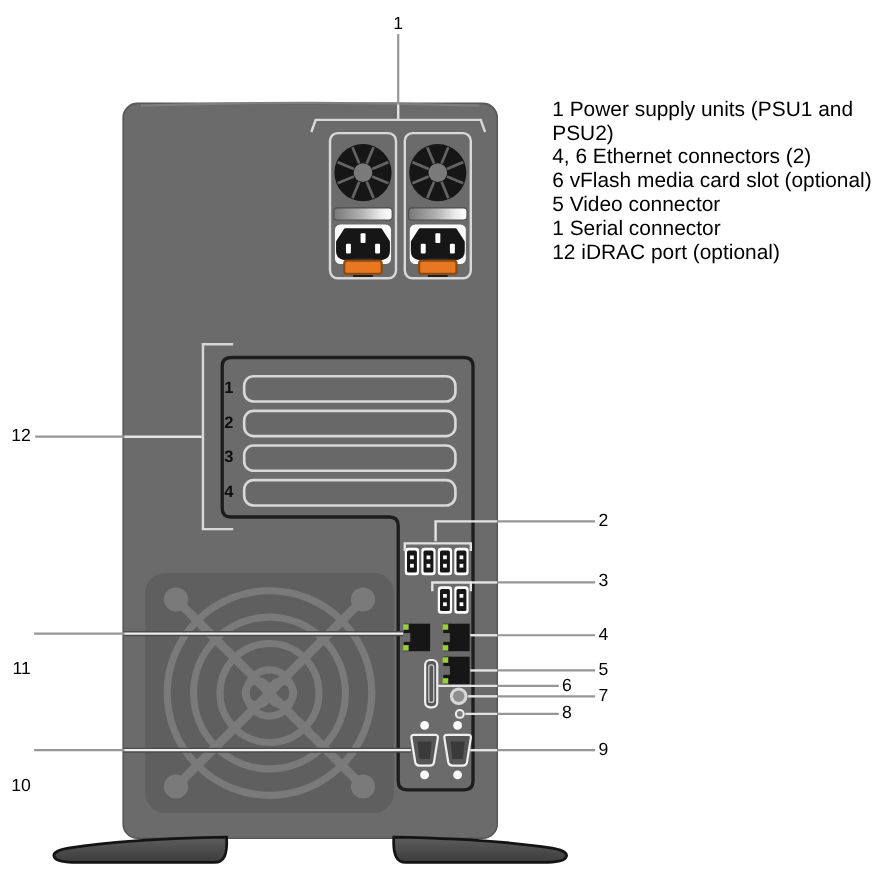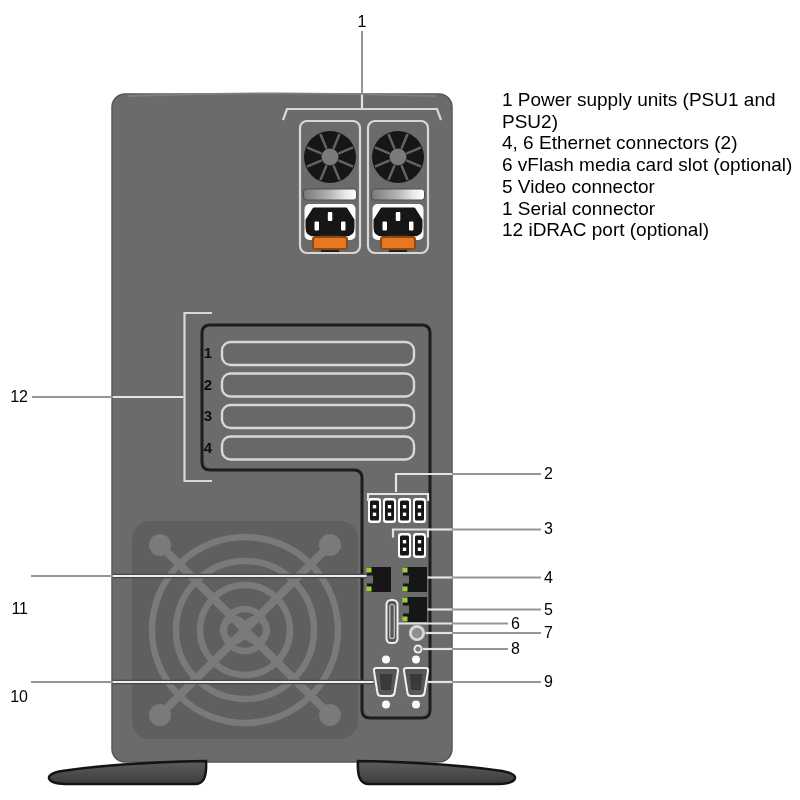--- a/index.html
+++ b/index.html
@@ -264,21 +264,21 @@
 
 <div class="num c" style="left:354px;top:11px;">1</div>
 <div class="num" style="left:544px;top:463px;">2</div>
 <div class="num" style="left:544px;top:518px;">3</div>
 <div class="num" style="left:544px;top:567px;">4</div>
 <div class="num" style="left:544px;top:599px;">5</div>
 <div class="num" style="left:511px;top:613px;">6</div>
 <div class="num" style="left:544px;top:622px;">7</div>
 <div class="num" style="left:511px;top:638px;">8</div>
 <div class="num" style="left:544px;top:671px;">9</div>
-<div class="num r" style="left:4px;top:686px;">10</div>
+<div class="num r" style="left:4px;top:704px;">10</div>
 <div class="num r" style="left:4px;top:564px;margin-top:34px;">11</div>
 <div class="num r" style="left:4px;top:386px;">12</div>
 
 <div class="slotnum" style="left:199px;top:342px;">1</div>
 <div class="slotnum" style="left:199px;top:373.5px;">2</div>
 <div class="slotnum" style="left:199px;top:405px;">3</div>
 <div class="slotnum" style="left:199px;top:436.5px;">4</div>
 
 </div>
 

